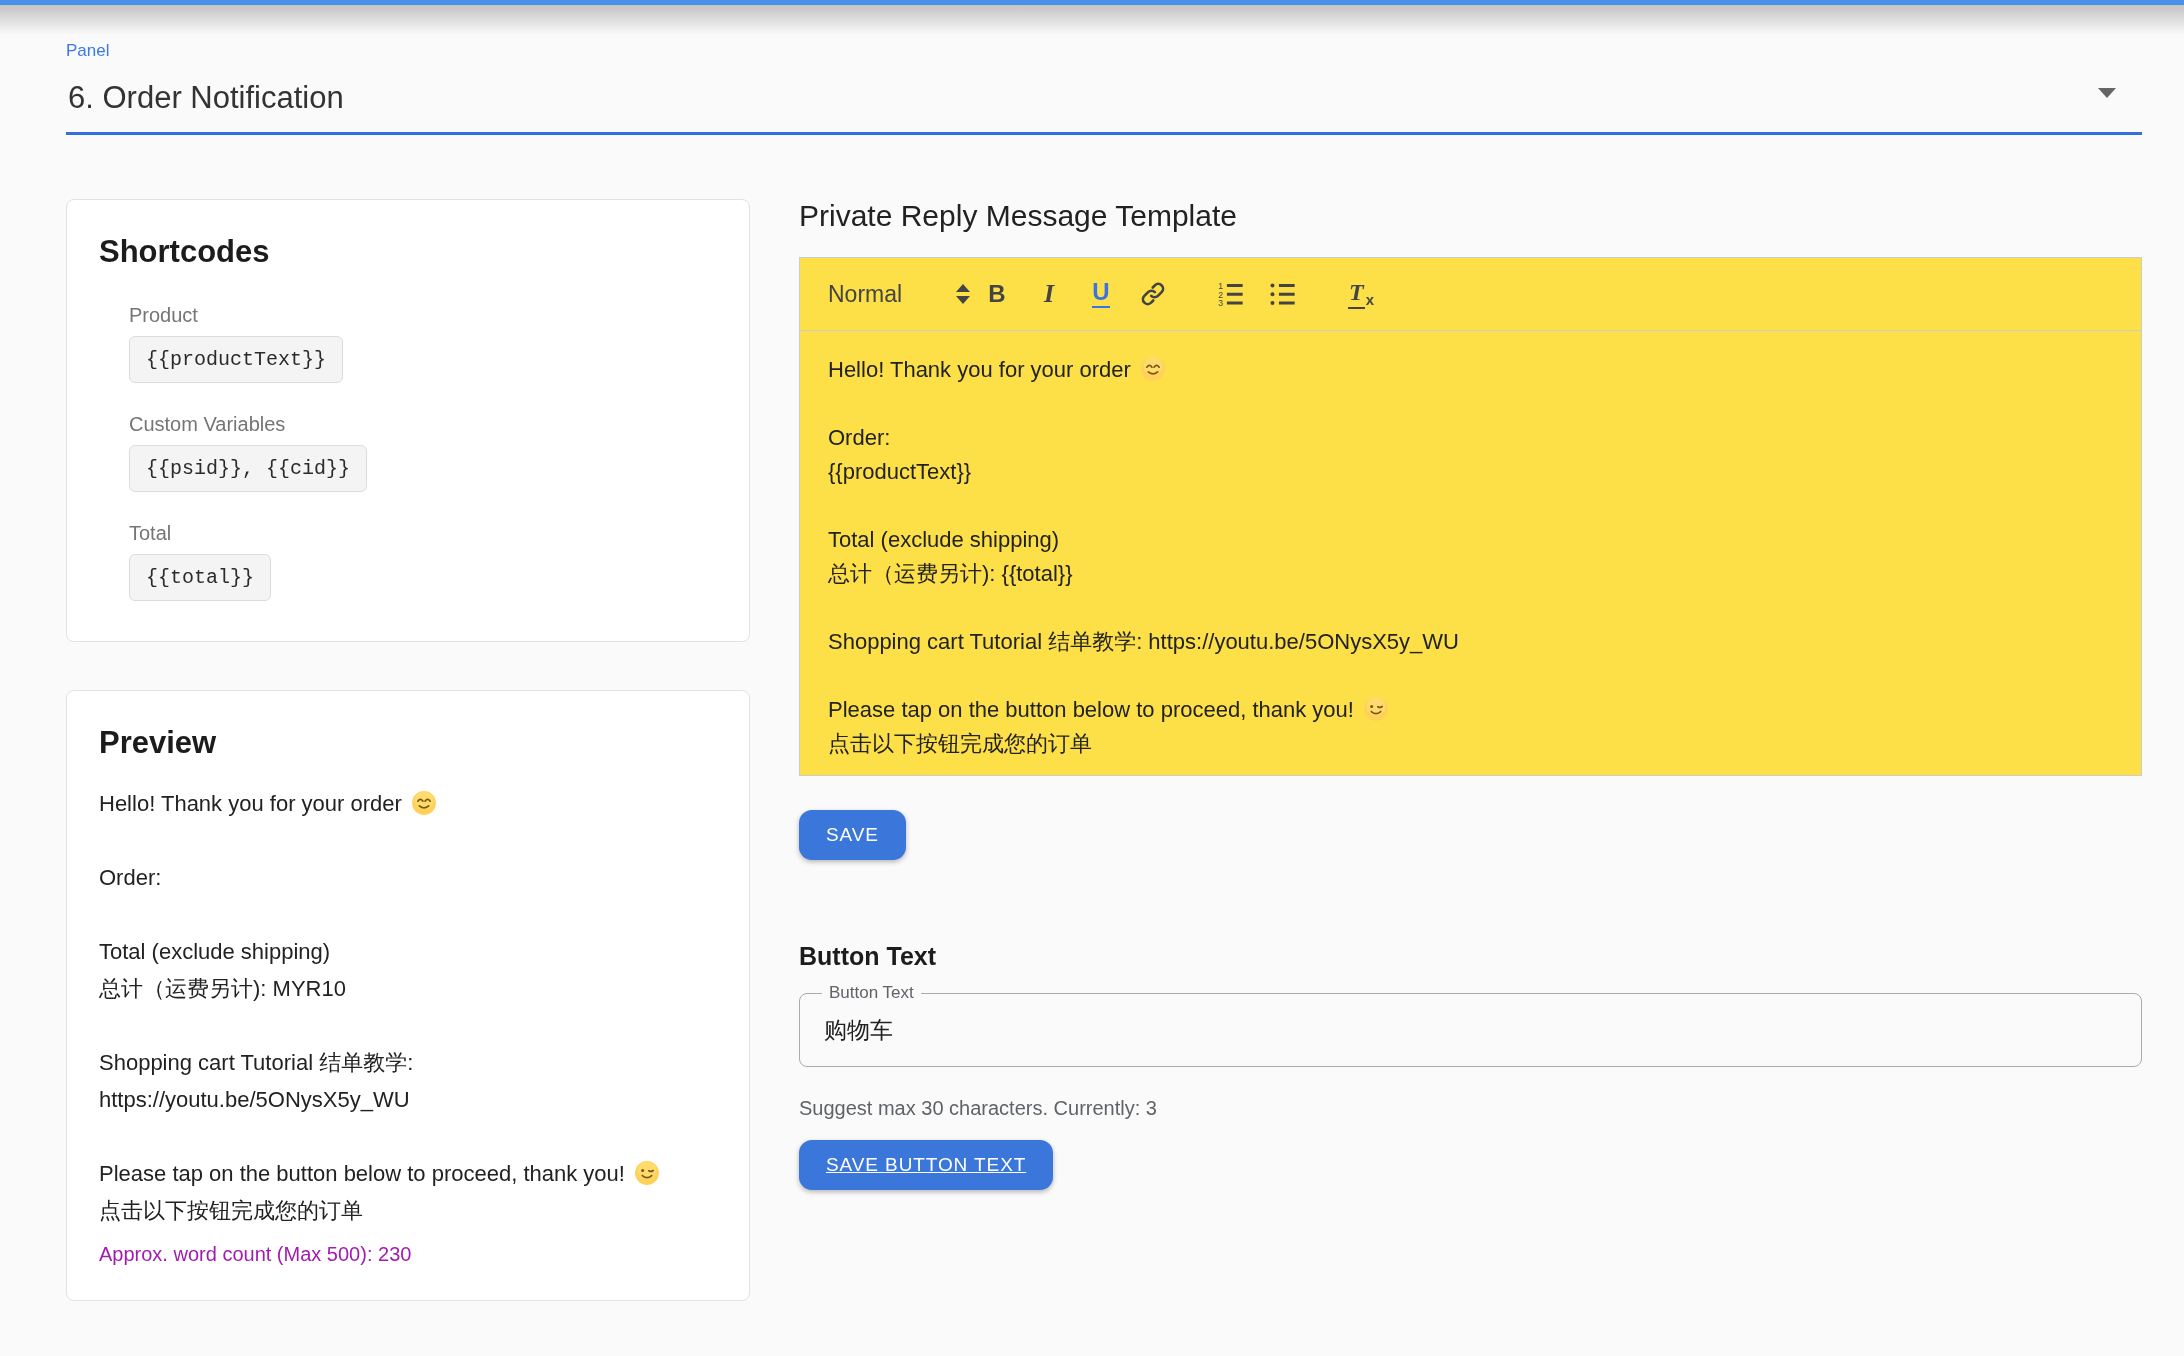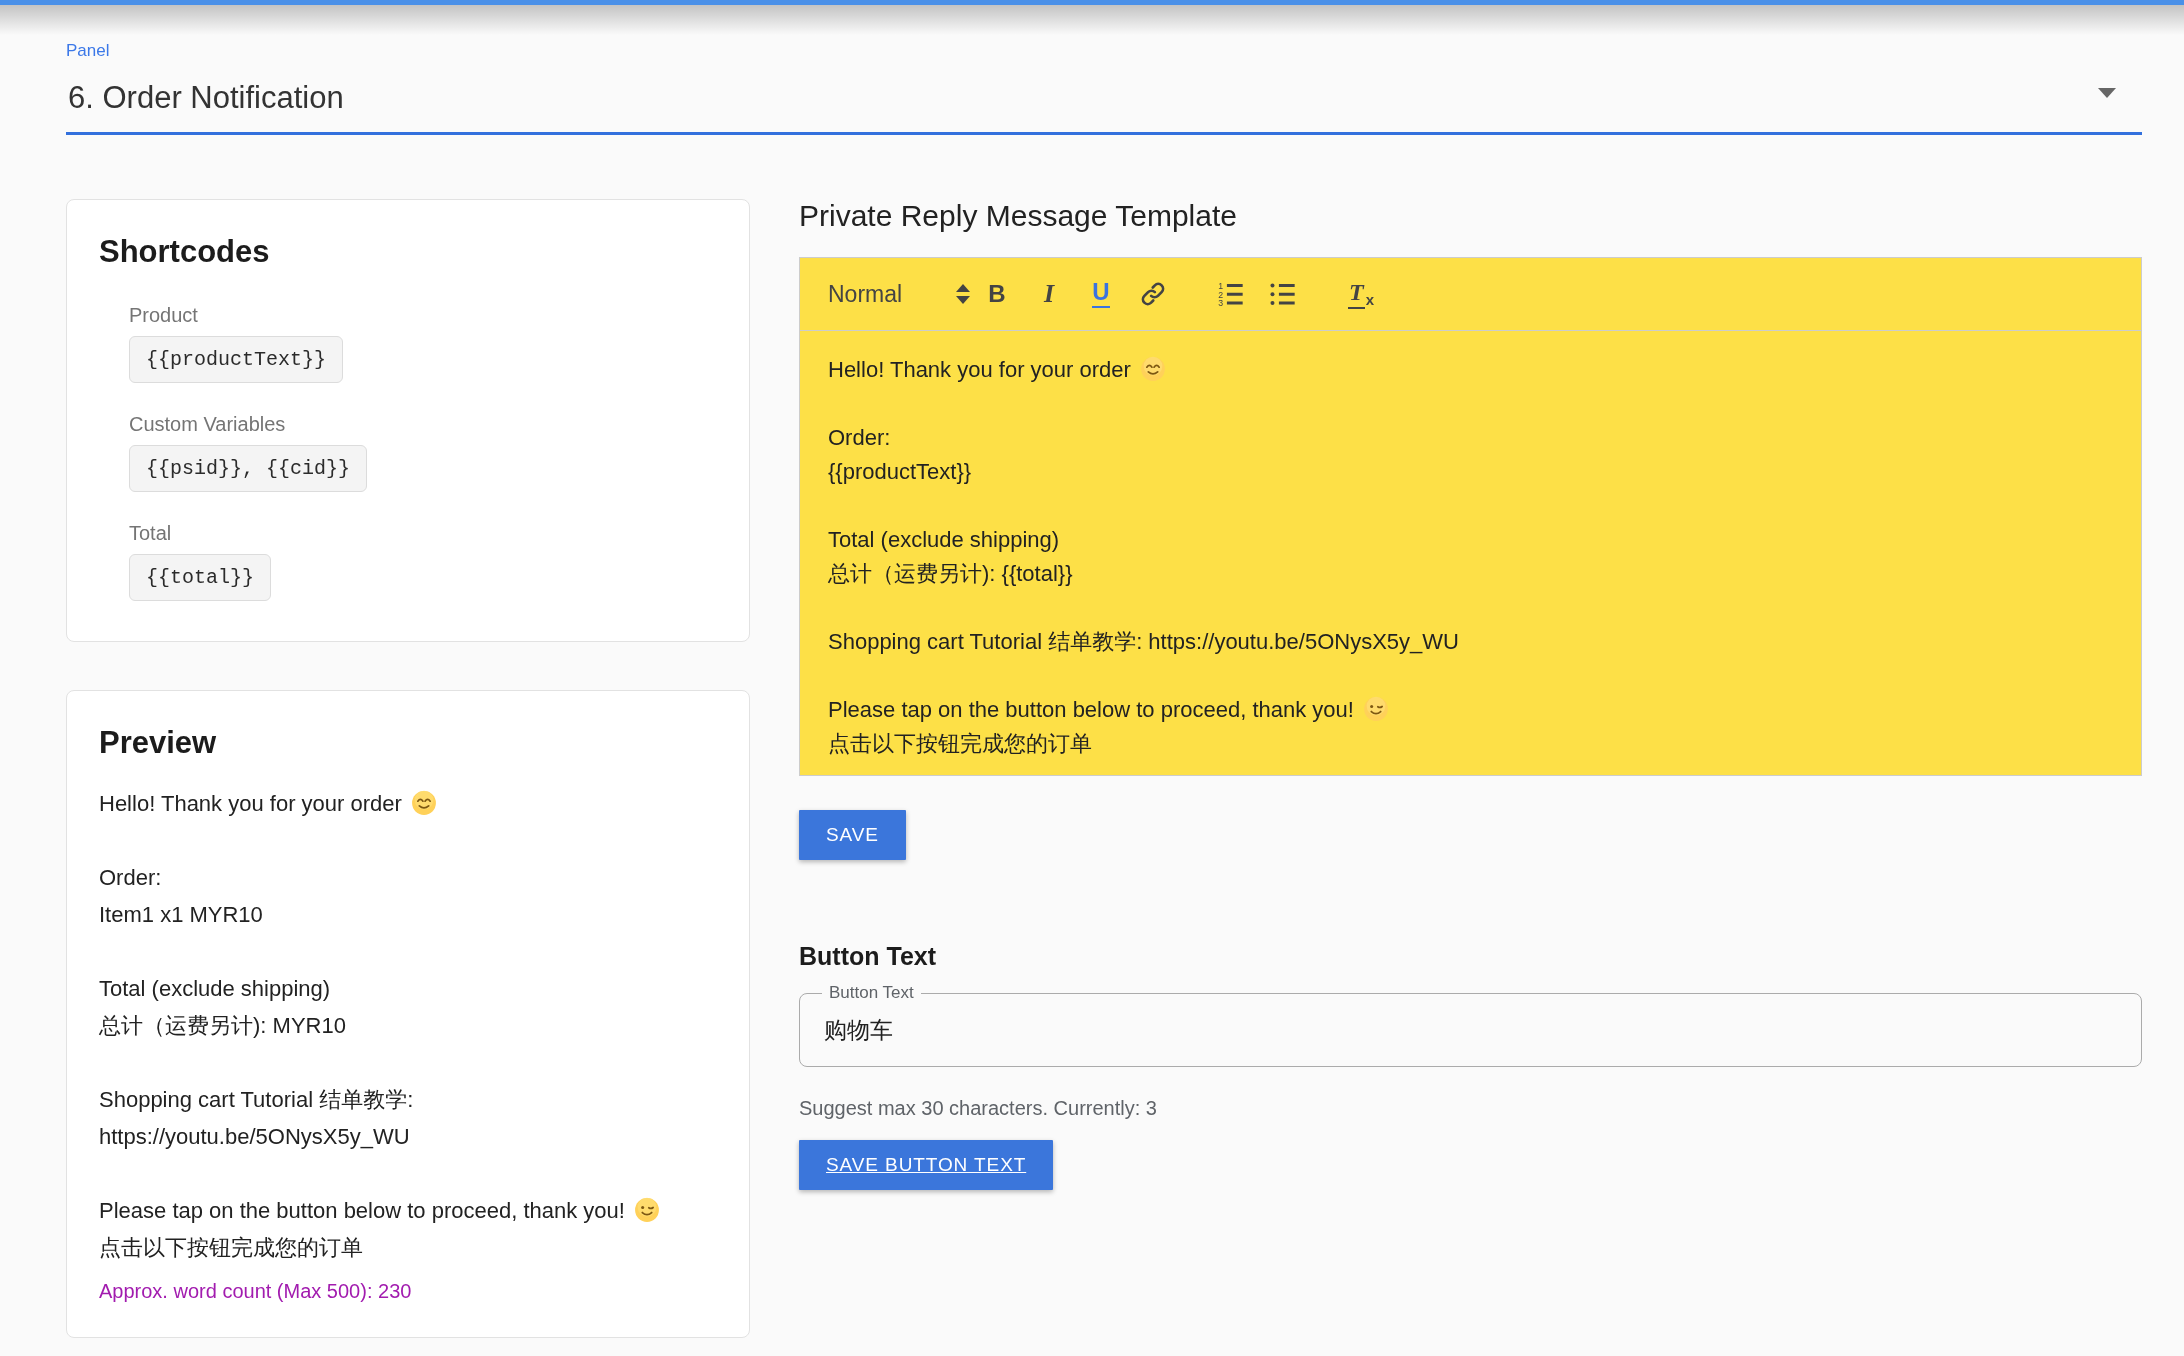--- a/index.html
+++ b/index.html
@@ -69,21 +69,21 @@
   .tb-i{font-family:"Liberation Serif",serif;font-style:italic;font-weight:600;font-size:26px;}
   .tb-u{color:#3b73e0;font-weight:600;border-bottom:2px solid #3b73e0;line-height:1;padding-bottom:2px;}
   .tb-btn svg{display:block;}
   .tx-t{font-family:"Liberation Serif",serif;font-style:italic;font-weight:600;font-size:24px;border-bottom:2px solid #444;padding:0 1px 1px 1px;}
   .tx-x{font-weight:700;font-size:15px;margin-left:1px;align-self:flex-end;line-height:1.9;}
   .editor-content{padding:22px 28px 14px 28px;min-height:400px;cursor:text;}
   .editor-content p{margin:0;font-size:22px;line-height:34px;color:#222;}
   
   .btn{
     display:inline-block;border:none;cursor:pointer;
-    background:#3b76db;color:#fff;border-radius:1px;
+    background:#3b76db;color:#fff;border-radius:13px;
     font-family:"Liberation Sans",sans-serif;
     font-size:19px;letter-spacing:0.9px;
     padding:14px 27px;
     box-shadow:0 2px 5px rgba(0,0,0,0.28);
   }
   .save-btn{margin-top:34px;}
   
   .bt-title{margin:82px 0 0 0;font-size:25px;font-weight:700;color:#1c1c1c;}
   .outlined-field{
     position:relative;margin-top:22px;height:74px;
@@ -135,21 +135,20 @@
       <div class="preview-lines" id="preview-lines">
           <p>Hello! Thank you for your order <span><svg class="emoji" viewBox="0 0 36 36">
                 <circle cx="18" cy="18" r="16.5" fill="#ffd159"></circle>
                 <circle cx="18" cy="14" r="13" fill="#ffe076" opacity="0.7"></circle>
                 <path d="M9.5 15.5 Q13 10.5 16.5 15.5" stroke="#7d5711" stroke-width="2.4" fill="none" stroke-linecap="round"></path>
                 <path d="M19.5 15.5 Q23 10.5 26.5 15.5" stroke="#7d5711" stroke-width="2.4" fill="none" stroke-linecap="round"></path>
                 <path d="M11.5 22 Q18 27.5 24.5 22" stroke="#7d5711" stroke-width="2.4" fill="none" stroke-linecap="round"></path>
               </svg></span></p>
           <p><br></p>
           <p>Order:</p>
-          <p>Item1 x1 MYR10</p>
           <p><br></p>
           <p>Total (exclude shipping)</p>
           <p>总计（运费另计): MYR10</p>
           <p><br></p>
           <p>Shopping cart Tutorial 结单教学: https://youtu.be/5ONysX5y_WU</p>
           <p><br></p>
           <p>Please tap on the button below to proceed, thank you! <span><svg class="emoji" viewBox="0 0 36 36">
                 <circle cx="18" cy="18" r="16.5" fill="#ffd159"></circle>
                 <circle cx="18" cy="14" r="13" fill="#ffe076" opacity="0.7"></circle>
                 <circle cx="12" cy="14.5" r="2.1" fill="#7d5711"></circle>

